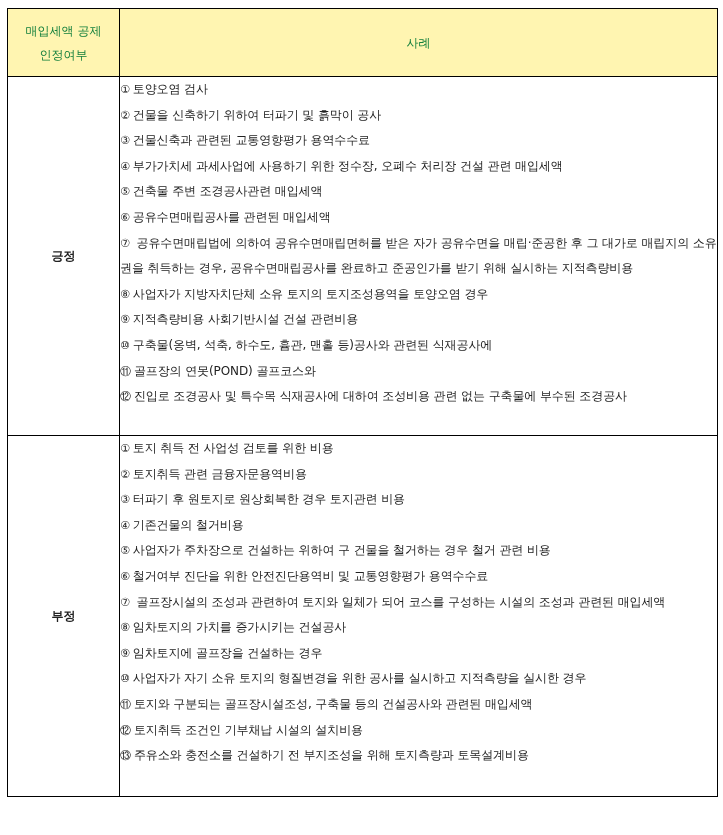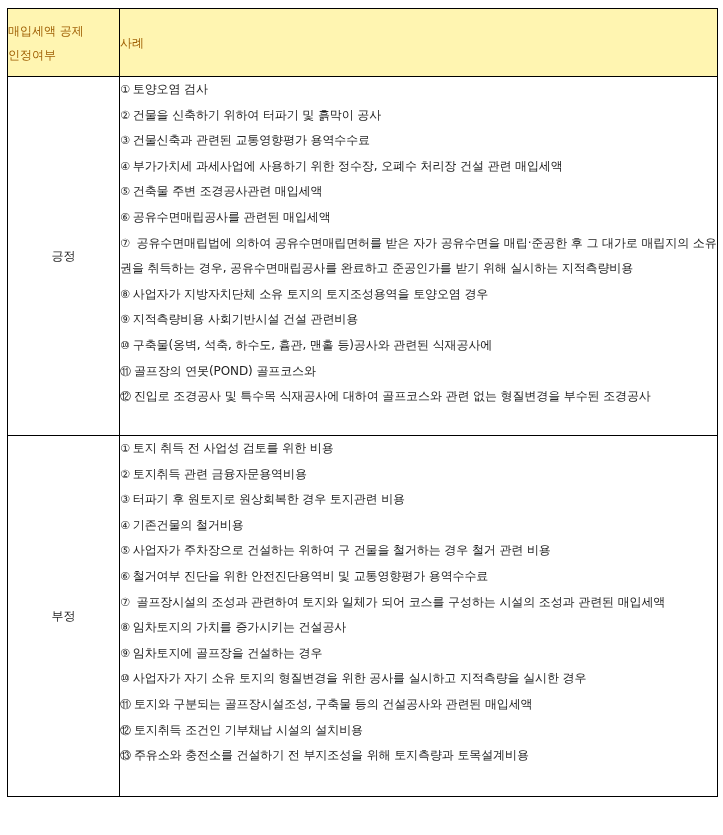--- a/index.html
+++ b/index.html
@@ -9,25 +9,25 @@
     width: 710px; border-collapse: collapse; table-layout: fixed;
   }
   table.main td, table.main th {
     border: 1px solid #000; padding: 0;
   }
   col.c1 { width: 112px; }
   col.c2 { width: 598px; }
   th {
     background: #fff5b1; height: 67px;
     font-weight: normal; font-size: 12px; line-height: 24px;
-    text-align: left; vertical-align: middle; color: #a16207;
+    text-align: center; vertical-align: middle; color: #15803d;
   }
   td.label {
     text-align: center; vertical-align: middle;
-    font-size: 12px; font-weight: normal; color: #222;
+    font-size: 12px; font-weight: bold; color: #222;
   }
   td.items { vertical-align: top; padding: 10px 8px 6px 11px; }
   td.items.pos { height: 358px; margin-left: 8px; }
   td.items.neg { height: 360px; margin-top: 41px; }
   .item { font-size: 12px; line-height: 25.6px; color: #222; letter-spacing: -0.1px; }
   .num { margin-right: 3px; font-size: 11px; }
 </style>
 </head>
 <body>
 
@@ -51,21 +51,21 @@
           <div class="item"><span class="num">②</span><span>건물을 신축하기 위하여 터파기 및 흙막이 공사</span></div>
           <div class="item"><span class="num">③</span><span>건물신축과 관련된 교통영향평가 용역수수료</span></div>
           <div class="item"><span class="num">④</span><span>부가가치세 과세사업에 사용하기 위한 정수장, 오폐수 처리장 건설 관련 매입세액</span></div>
           <div class="item"><span class="num">⑤</span><span>건축물 주변 조경공사관련 매입세액</span></div>
           <div class="item"><span class="num">⑥</span><span>공유수면매립공사를 관련된 매입세액</span></div>
           <div class="item"><span class="num">⑦</span><span> 공유수면매립법에 의하여 공유수면매립면허를 받은 자가 공유수면을 매립·준공한 후 그 대가로 매립지의 소유권을 취득하는 경우, 공유수면매립공사를 완료하고 준공인가를 받기 위해 실시하는 지적측량비용</span></div>
           <div class="item"><span class="num">⑧</span><span>사업자가 지방자치단체 소유 토지의 토지조성용역을 토양오염 경우</span></div>
           <div class="item"><span class="num">⑨</span><span>지적측량비용 사회기반시설 건설 관련비용</span></div>
           <div class="item"><span class="num">⑩</span><span>구축물(옹벽, 석축, 하수도, 흄관, 맨홀 등)공사와 관련된 식재공사에</span></div>
           <div class="item"><span class="num">⑪</span><span>골프장의 연못(POND) 골프코스와</span></div>
-          <div class="item"><span class="num">⑫</span><span>진입로 조경공사 및 특수목 식재공사에 대하여 골프코스와 관련 없는 형질변경을 부수된 조경공사</span></div>
+          <div class="item"><span class="num">⑫</span><span>진입로 조경공사 및 특수목 식재공사에 대하여 조성비용 관련 없는 구축물에 부수된 조경공사</span></div>
         </td>
   </tr>
   <tr>
     <td class="label">부정</td>
     <td class="items neg" id="list-1">
           <div class="item"><span class="num">①</span><span>토지 취득 전 사업성 검토를 위한 비용</span></div>
           <div class="item"><span class="num">②</span><span>토지취득 관련 금융자문용역비용</span></div>
           <div class="item"><span class="num">③</span><span>터파기 후 원토지로 원상회복한 경우 토지관련 비용</span></div>
           <div class="item"><span class="num">④</span><span>기존건물의 철거비용</span></div>
           <div class="item"><span class="num">⑤</span><span>사업자가 주차장으로 건설하는 위하여 구 건물을 철거하는 경우 철거 관련 비용</span></div>

